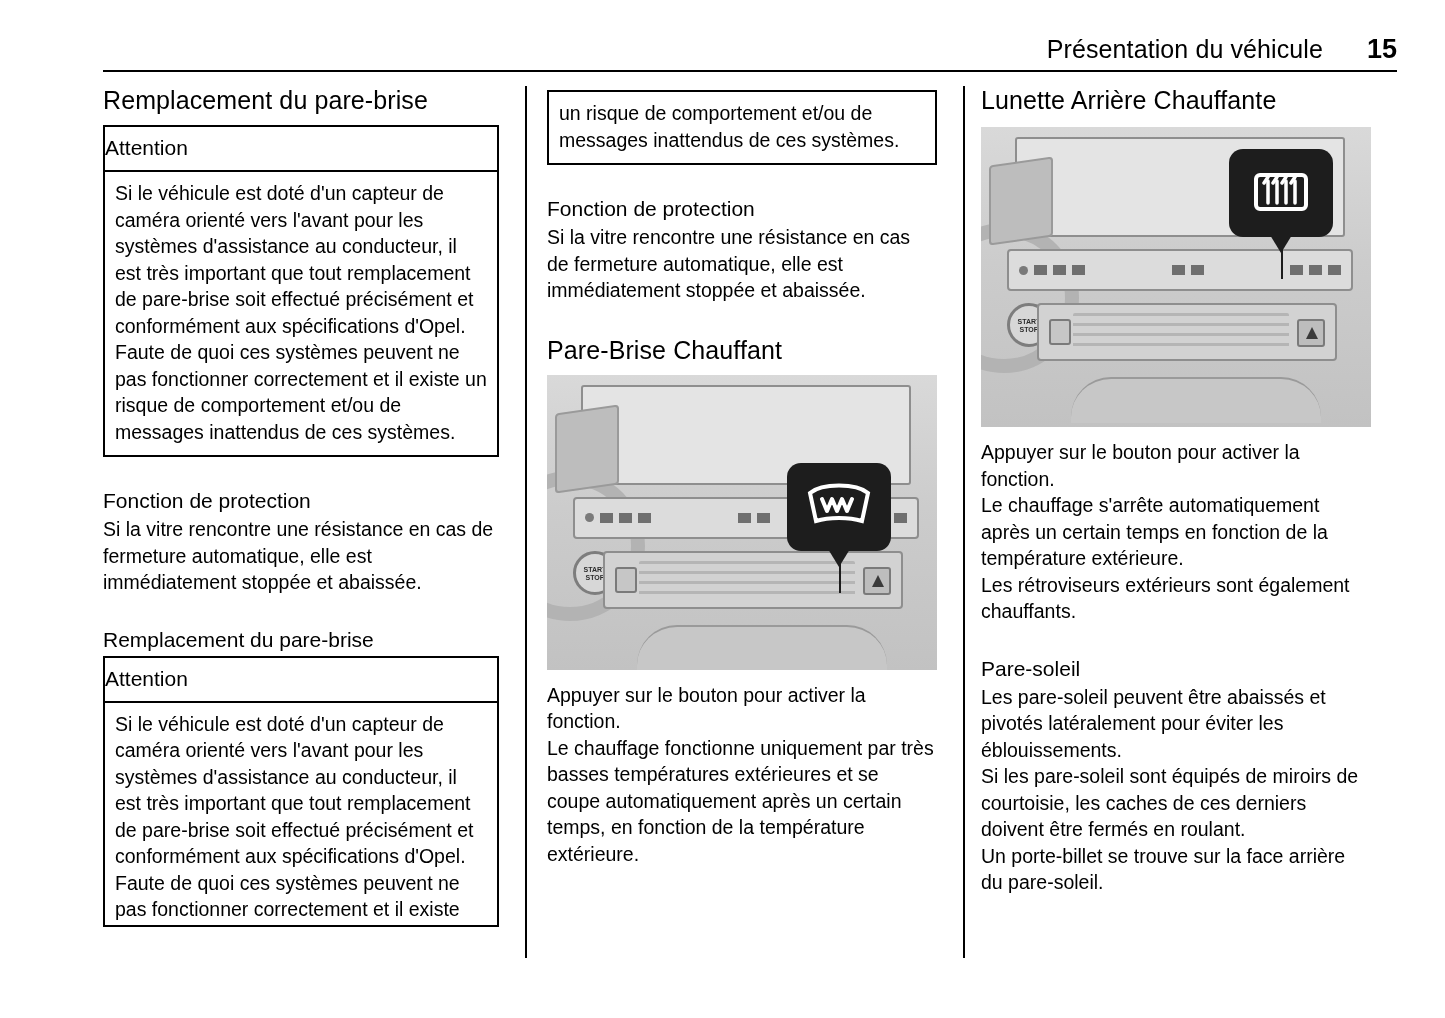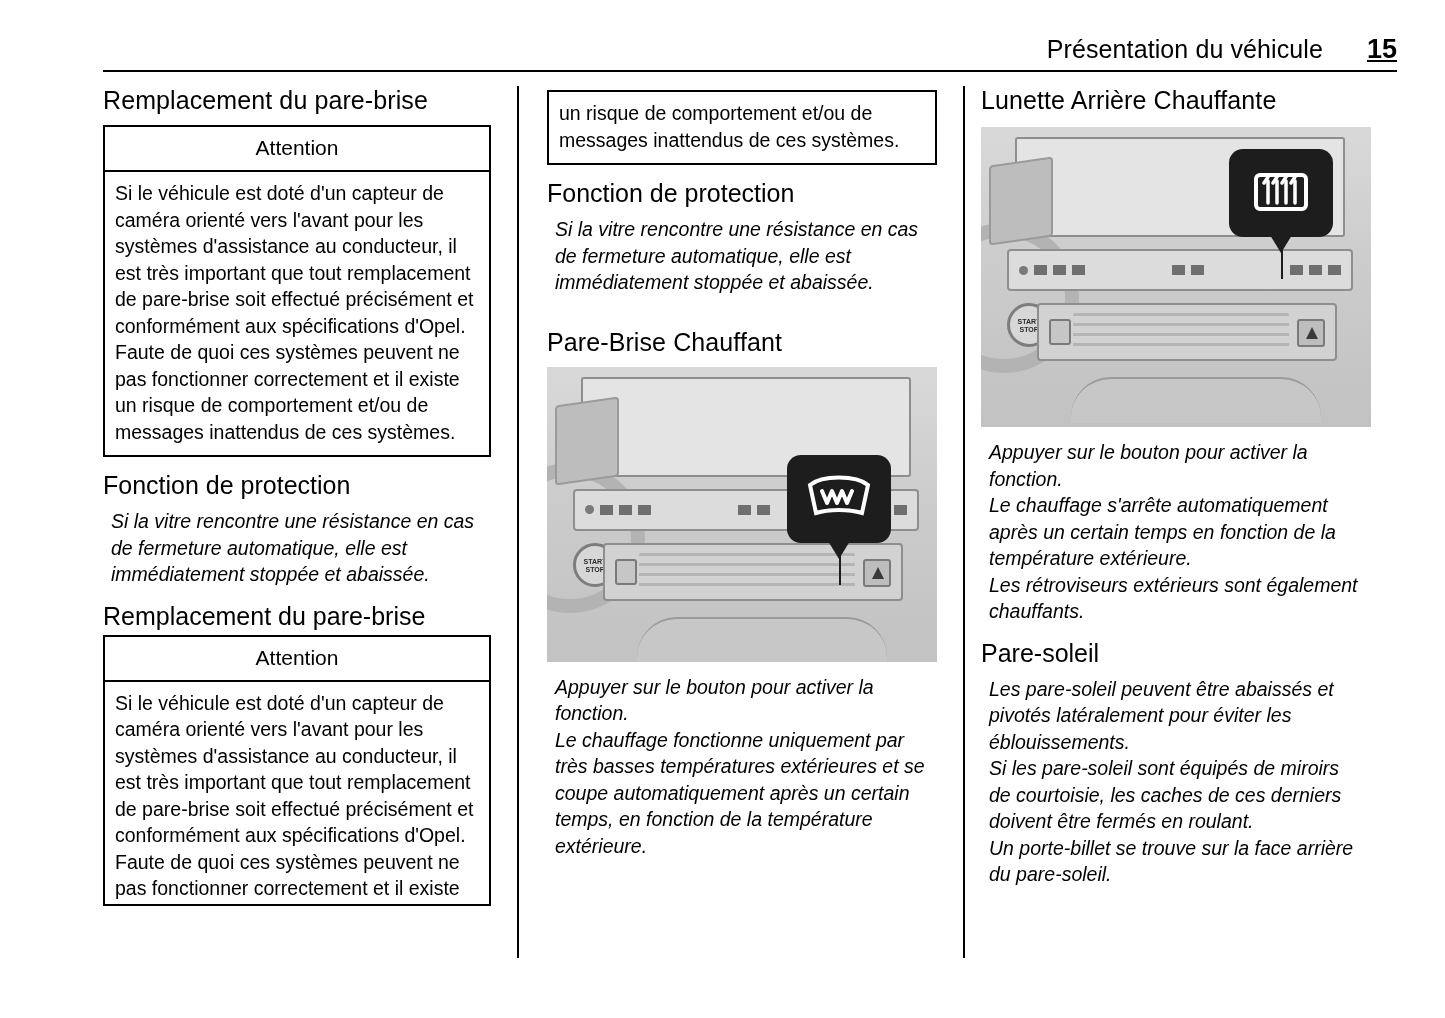--- a/index.html
+++ b/index.html
@@ -28,21 +28,20 @@
   }
   .header-title {
     font-size: 25px;
     letter-spacing: 0.1px;
   }
   .header-pageno {
     font-size: 27px;
     font-weight: bold;
     min-width: 34px;
     text-align: right;
-    text-decoration: underline;
   }
   .header-rule {
     position: absolute;
     top: 70px;
     left: 103px;
     right: 48px;
     height: 2px;
     background: #000;
   }
 
@@ -53,56 +52,54 @@
     left: 103px;
     right: 48px;
     bottom: 48px;
     display: flex;
   }
   .col {
     position: relative;
     padding-right: 26px;
   }
   .col-1 { width: 445px; }
-  .col-2 { width: 445px; padding-left: 28px; }
+  .col-2 { width: 445px; padding-left: 20px; }
   .col-3 { width: 445px; padding-left: 16px; }
   .col-div {
     width: 2px;
     background: #000;
     margin: 0;
     flex: 0 0 2px;
     height: 872px;
   }
 
   
   h2.sec-title {
     font-size: 25px;
     font-weight: normal;
     margin: 0 0 10px 0;
     letter-spacing: 0.1px;
   }
   h3.sub-title {
-    font-size: 25px;
+    font-size: 21px;
     font-weight: normal;
-    margin: 14px 0 3px 0;
+    margin: 32px 0 3px 0;
   }
   p.body {
     font-size: 19.5px;
     line-height: 26.5px;
-    margin: 8px;
-    font-style: italic;
+    margin: 0;
   }
 
   
   .warn-box {
     border: 2px solid #000;
     margin: 4px 0 6px 0;
   }
   .warn-head {
-    text-align: center;
     font-size: 21px;
     padding: 9px 0 10px 0;
     border-bottom: 2px solid #000;
   }
   .warn-body {
     font-size: 19.5px;
     line-height: 26.5px;
     padding: 8px 10px 10px 10px;
   }
   .warn-body.clipped {

